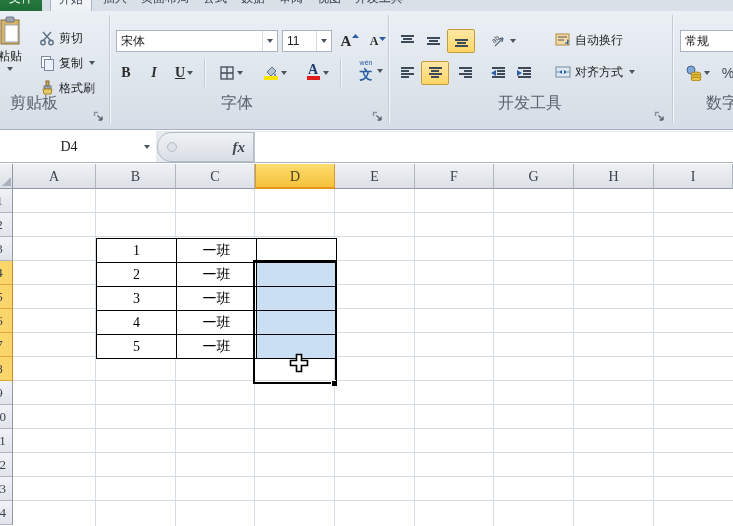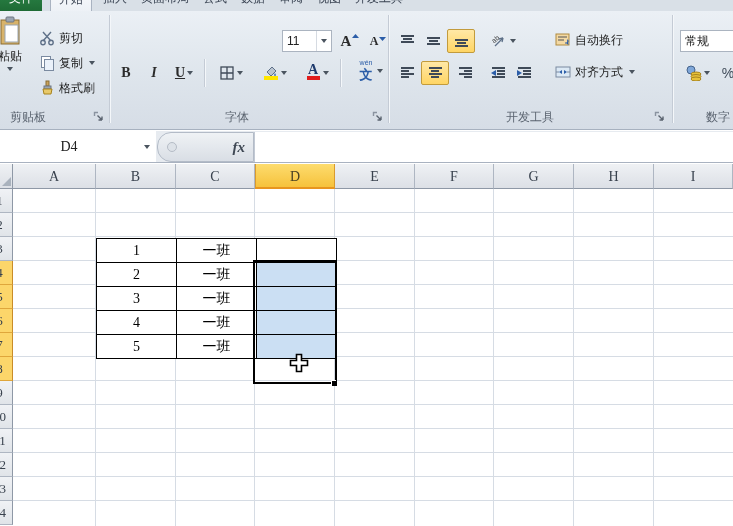--- a/index.html
+++ b/index.html
@@ -13,21 +13,21 @@
   .tabbar { position:absolute; left:0; top:0; width:733px; height:11px; background:#D9E0E7; overflow:hidden; }
   .tablist { position:absolute; left:0; top:-15px; height:26px; display:flex; align-items:center; }
   .tab { height:26px; line-height:26px; padding:0 7px; color:#3A4453; white-space:nowrap; }
   .tab.file { background:linear-gradient(#2F8A4C,#1E6B35); color:#fff; padding:0 9px; margin-right:4px; }
   .tab.active { background:linear-gradient(#FBFCFD,#EDF1F6); border:1px solid #A9B3C1; border-bottom:none; border-radius:2px 2px 0 0; margin:0 4px; padding:0 8px; }
   
   .ribbon { position:absolute; left:0; top:11px; width:733px; height:119px;
     background:linear-gradient(#EBF0F5,#DFE6EDD 55%,#D8DFE8); background:linear-gradient(#EBF0F5,#DEE5EC 55%,#D6DDE6);
     border-bottom:1px solid #A7B1BF; }
   .gsep { position:absolute; top:4px; height:108px; width:2px; border-left:1px solid #C4CBD5; border-right:1px solid #F4F7FA; }
-  .gtitle { position:absolute; top:97px; height:18px; line-height:18px; color:#5B6470; font-size:12px; }
+  .gtitle { position:absolute; top:83px; height:18px; line-height:18px; color:#5B6470; font-size:16px; }
   .launcher { position:absolute; top:100px; width:12px; height:12px; cursor:pointer; }
   .btn { position:absolute; display:flex; align-items:center; gap:4px; height:22px; padding:0 3px; white-space:nowrap; color:#1E1E1E; }
   .tbtn { position:absolute; height:22px; width:24px; display:flex; align-items:center; justify-content:center; }
   .tbtn.on, .btn.on { background:linear-gradient(#FFE8A6,#FFD564); border:1px solid #C29B3C; border-radius:2px; }
   .combo { position:absolute; height:22px; background:#fff; border:1px solid #ABB4C0; display:flex; align-items:center; }
   .combo .val { flex:1; padding:0 4px; overflow:hidden; }
   .combo .dd { width:15px; height:100%; display:flex; align-items:center; justify-content:center; border-left:1px solid #D6DBE2; }
   .dda { width:0; height:0; border-left:3.5px solid transparent; border-right:3.5px solid transparent; border-top:4px solid #4A545F; }
   .icon16 { width:16px; height:16px; display:inline-block; flex:none; }
   .mini-ddarrow { margin-left:2px; }
@@ -139,20 +139,26 @@
     </div>
     <div class="gtitle" style="left:10px;">剪贴板</div>
     <div class="launcher" style="left:93px;">
       <svg width="12" height="12" viewBox="0 0 12 12">
           <path d="M1.5 5 V1.5 H5" fill="none" stroke="#8A93A0" stroke-width="1.4"></path>
           <path d="M4.5 4.5 L9 9 M9 9 v-3.5 M9 9 h-3.5" stroke="#5B6470" stroke-width="1.4" fill="none"></path>
         </svg>
     </div>
     <div class="gsep" style="left:109px;"></div>
 
+    <div class="combo" style="left:116px; top:19px; width:162px;">
+      <span class="val">宋体</span>
+      <span class="dd">
+          <span class="dda"></span>
+        </span>
+    </div>
     <div class="combo" style="left:282px; top:19px; width:50px;">
       <span class="val">11</span>
       <span class="dd">
           <span class="dda"></span>
         </span>
     </div>
     <div class="tbtn" style="left:338px; top:19px;">
       <span class="biu" style="font-size:15px;">A</span>
       <svg width="7" height="7" viewBox="0 0 7 7" style="margin:-8px 0 0 1px;">
           <path d="M3.5 0 L7 4 H0 Z" fill="#2B5DA8"></path>

